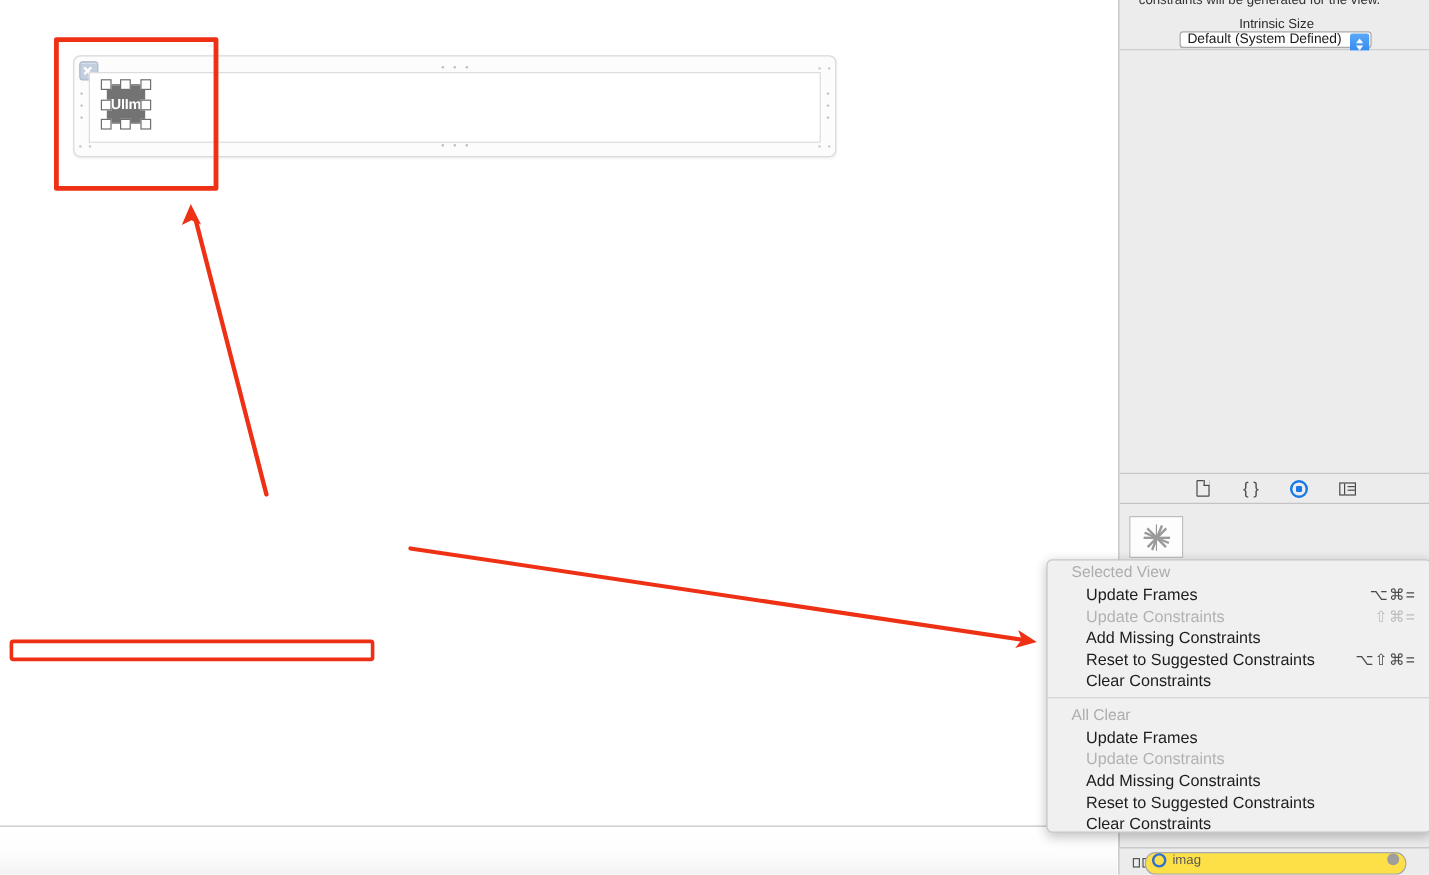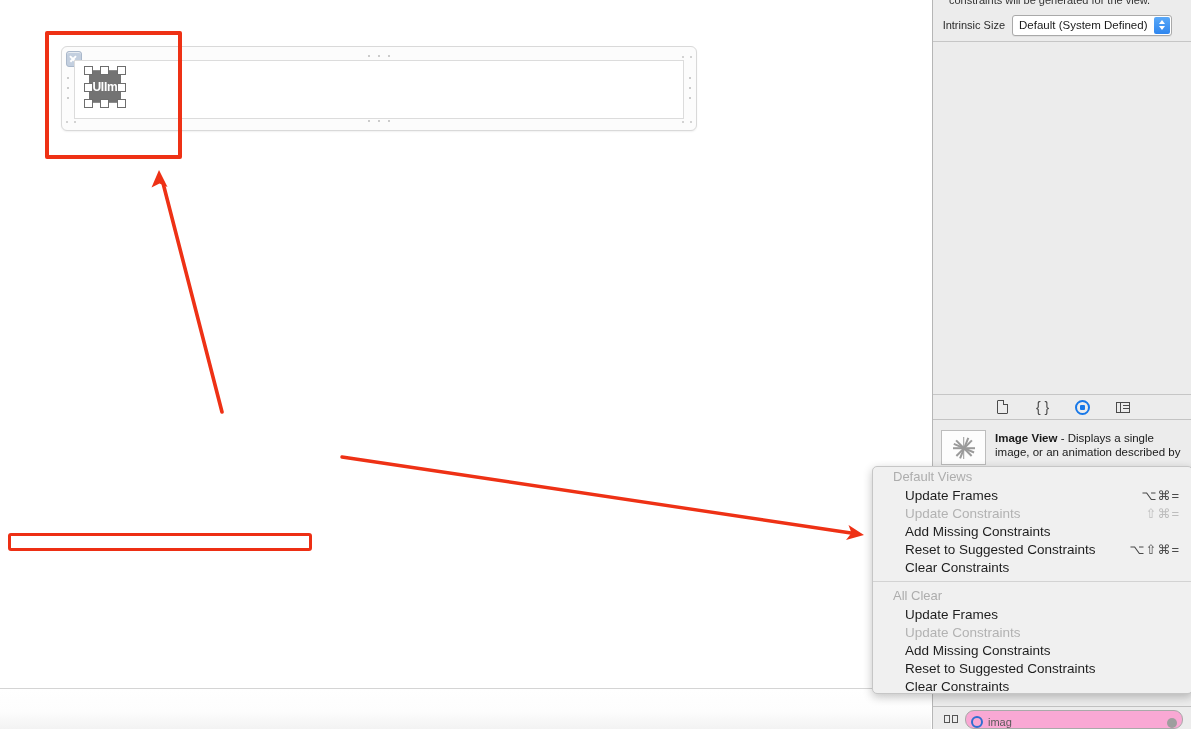--- a/index.html
+++ b/index.html
@@ -88,21 +88,21 @@
   #inspector-top{
     position:absolute;left:0;top:0;width:312px;height:41px;
     background:#ececec;border-bottom:1px solid #c6c6c6;
   }
   #constraint-note{
     position:absolute;left:16px;top:-6px;width:236px;
     font-size:11px;color:#333;white-space:nowrap;overflow:hidden;
   }
   #intrinsic-row{
     position:absolute;left:0;top:14px;width:259px;height:22px;
-    display:flex;align-items:center;
+    display:flex;align-items:center;flex-direction:column;
   }
   #intrinsic-label{
     font-size:11px;color:#2b2b2b;width:79px;text-align:right;padding-right:7px;
     box-sizing:border-box;white-space:nowrap;
   }
   #intrinsic-popup{
     position:relative;width:158px;height:19px;
     background:#ffffff;border:1px solid #a9a9a9;border-radius:3px;
     display:flex;align-items:center;box-shadow:0 1px 0 rgba(0,0,0,.05);
   }
@@ -162,23 +162,23 @@
   
   #inspector-bottom{
     position:absolute;left:0;top:706px;width:259px;height:23px;
     background:#ececec;border-top:1px solid #c0c0c0;
   }
   #inspector-bottom-ico{
     position:absolute;left:11px;top:8px;width:14px;height:8px;display:flex;gap:2px;
   }
   #inspector-bottom-ico i{width:6px;height:8px;border:1.2px solid #555;box-sizing:border-box;display:block;}
   #library-search{
-    position:absolute;left:32px;top:3px;width:216px;height:17px;
-    background:#f9a8d4;border:1px solid #a9a9a9;border-radius:9px;
-    display:flex;align-items:flex-end;
+    position:absolute;left:21px;top:3px;width:216px;height:17px;
+    background:#fde047;border:1px solid #a9a9a9;border-radius:9px;
+    display:flex;align-items:flex-start;
   }
   #library-search-dot{
     width:12px;height:12px;border-radius:50%;border:2.5px solid #2f6fd0;box-sizing:border-box;
     margin-left:5px;flex:0 0 auto;
   }
   #library-search-text{font-size:11px;color:#5a5a5a;margin-left:5px;}
   #library-search-clear{
     position:absolute;right:5px;width:10px;height:10px;border-radius:50%;background:#9e9e9e;
   }
 
@@ -325,39 +325,38 @@
     <div id="library-list">
       <div id="library-item-imageview">
         <div id="library-thumb">
           <span class="burst" style="transform:translate(-50%,-50%) rotate(0deg)"></span>
           <span class="burst" style="transform:translate(-50%,-50%) rotate(45deg)"></span>
           <span class="burst" style="transform:translate(-50%,-50%) rotate(90deg)"></span>
           <span class="burst" style="transform:translate(-50%,-50%) rotate(135deg)"></span>
           <span class="burst" style="transform:translate(-50%,-50%) rotate(22deg)"></span>
           <span class="burst" style="transform:translate(-50%,-50%) rotate(113deg)"></span>
         </div>
-        <div id="library-desc"><b>Image View</b><span> - Displays a single image, or an animation described by</span></div>
       </div>
     </div>
 
     <div id="inspector-bottom">
       <div id="inspector-bottom-ico">
           <i></i>
           <i></i>
         </div>
       <div id="library-search">
         <span id="library-search-dot"></span>
         <span id="library-search-text">imag</span>
         <span id="library-search-clear"></span>
       </div>
     </div>
   </div>
 
   <div id="context-menu">
-    <div class="menu-section-title">Default Views</div>
+    <div class="menu-section-title">Selected View</div>
     <div class="menu-item">
       <span>Update Frames</span>
       <span class="shortcut">⌥⌘=</span>
     </div>
     <div class="menu-item disabled">
       <span>Update Constraints</span>
       <span class="shortcut">⇧⌘=</span>
     </div>
     <div class="menu-item">
       <span>Add Missing Constraints</span>

